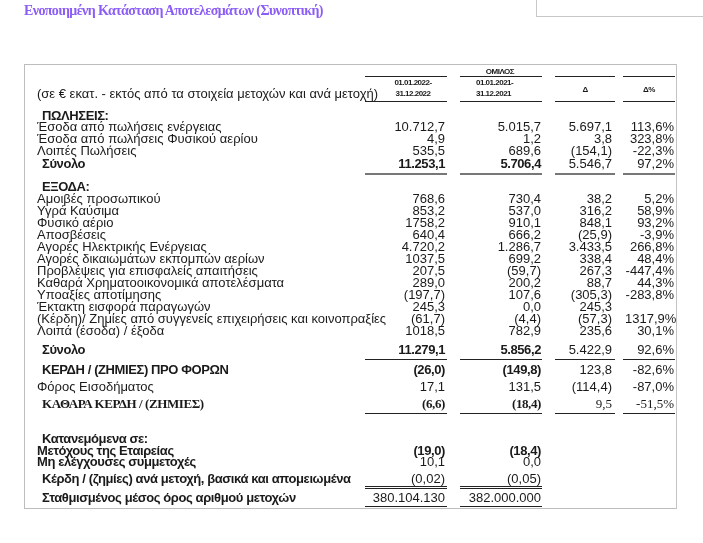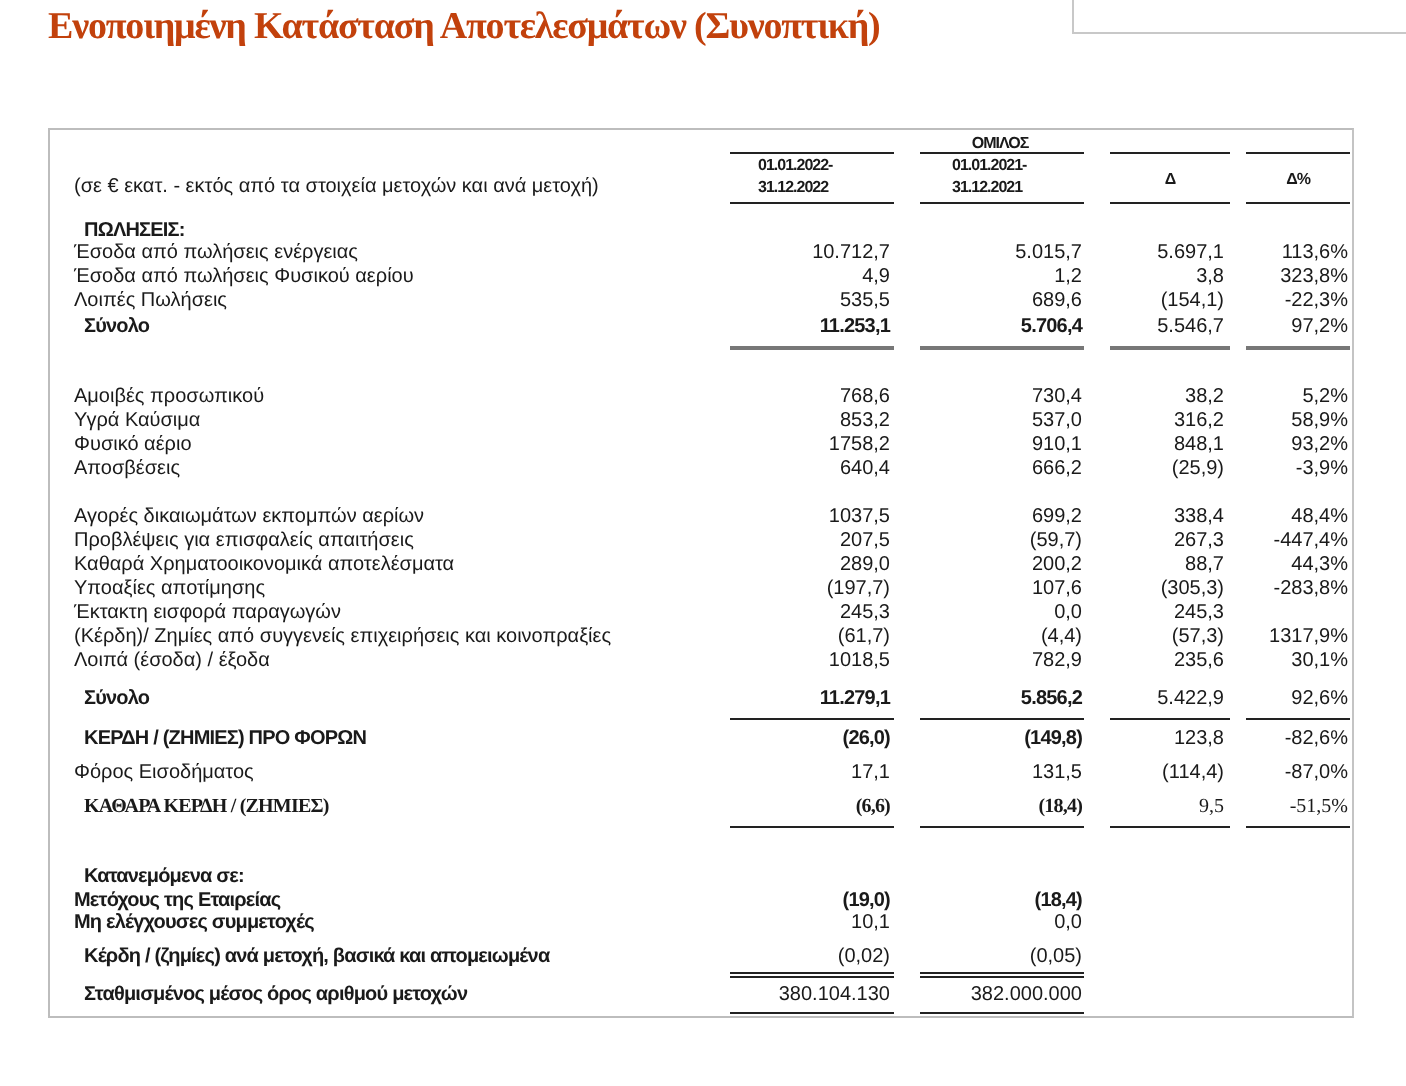--- a/index.html
+++ b/index.html
@@ -1,24 +1,24 @@
 <!DOCTYPE html>
 <html><head>
 <meta charset="utf-8">
 <style>
   html, body { margin:0; padding:0; background:#ffffff; }
   body { width:703px; height:543px; position:relative; overflow:hidden;
          font-family:"Liberation Sans", "DejaVu Sans", sans-serif; color:#1a1a1a; }
   .topbox { position:absolute; left:536px; top:-2px; width:170px; height:18px;
             border:1px solid #c8c8c8; border-top:none; background:#fff; }
   .title { position:absolute; left:24px; top:3px; font-family:"Liberation Serif", serif;
-           font-weight:bold; font-size:19px; letter-spacing:-0.6px; color:#c2410c; }
+           font-weight:bold; font-size:14px; letter-spacing:-0.6px; color:#8b5cf6; }
   .frame { position:absolute; left:24px; top:64px; width:651px; height:443px;
            border:1px solid #bdbdbd; border-right:1px solid #c4c4c4; }
-  .row { position:absolute; left:0; width:651px; height:12px; font-size:10px; line-height:12px; }
+  .row { position:absolute; left:0; width:651px; height:12px; font-size:13px; line-height:12px; }
   .lbl { position:absolute; left:17px; white-space:nowrap; }
   .lbl.ind { left:12px; }
   .b { font-weight:bold; letter-spacing:-0.4px; }
   .c { position:absolute; text-align:right; white-space:nowrap; }
   .c1 { left:340px; width:80px; }
   .c2 { left:435px; width:81px; }
   .c3 { left:530px; width:57px; }
   .c4 { left:600px; width:49px; }
   .hline { position:absolute; height:0; border-top:1px solid #333; }
   .hline.thick { border-top:2px solid #777; }
@@ -32,21 +32,21 @@
 <div class="title">Ενοποιημένη Κατάσταση Αποτελεσμάτων (Συνοπτική)</div>
 
 <div class="frame">
 
   <div class="hdr" style="left:430px;top:1px;width:90px;">ΟΜΙΛΟΣ</div>
   <div class="hline" style="left:340px;top:11px;width:82px;border-color:#222;"></div>
   <div class="hline" style="left:435px;top:11px;width:82px;border-color:#222;"></div>
   <div class="hline" style="left:530px;top:11px;width:60px;border-color:#222;"></div>
   <div class="hline" style="left:598px;top:11px;width:52px;border-color:#222;"></div>
 
-  <div class="hdr" style="left:340px;top:12px;width:82px;text-align:left;padding-left:14px;box-sizing:border-box;">
+  <div class="hdr" style="left:340px;top:12px;width:82px;text-align:center;padding-left:14px;box-sizing:border-box;">
     <div>01.01.2022-</div>
     <div>31.12.2022</div>
   </div>
   <div class="hdr" style="left:435px;top:12px;width:82px;text-align:left;padding-left:16px;box-sizing:border-box;">
     <div>01.01.2021-</div>
     <div>31.12.2021</div>
   </div>
   <div class="hdr" style="left:530px;top:19px;width:60px;">Δ</div>
   <div class="hdr" style="left:598px;top:19px;width:52px;">Δ%</div>
 
@@ -88,20 +88,23 @@
     <span class="c c1 b">11.253,1</span>
     <span class="c c2 b">5.706,4</span>
     <span class="c c3">5.546,7</span>
     <span class="c c4">97,2%</span>
   </div>
   <div class="hline thick" style="left:340px;top:108px;width:82px;"></div>
   <div class="hline thick" style="left:435px;top:108px;width:82px;"></div>
   <div class="hline thick" style="left:530px;top:108px;width:60px;"></div>
   <div class="hline thick" style="left:598px;top:108px;width:52px;"></div>
 
+  <div class="row" style="top:116px;">
+    <span class="lbl b">ΕΞΟΔΑ:</span>
+  </div>
 
   <div class="row" style="top:128px;">
     <span class="lbl ind">Αμοιβές προσωπικού</span>
     <span class="c c1">768,6</span>
     <span class="c c2">730,4</span>
     <span class="c c3">38,2</span>
     <span class="c c4">5,2%</span>
   </div>
   <div class="row" style="top:140px;">
     <span class="lbl ind">Υγρά Καύσιμα</span>
@@ -117,20 +120,27 @@
     <span class="c c3">848,1</span>
     <span class="c c4">93,2%</span>
   </div>
   <div class="row" style="top:164px;">
     <span class="lbl ind">Αποσβέσεις</span>
     <span class="c c1">640,4</span>
     <span class="c c2">666,2</span>
     <span class="c c3">(25,9)</span>
     <span class="c c4">-3,9%</span>
   </div>
+  <div class="row" style="top:176px;">
+    <span class="lbl ind">Αγορές Ηλεκτρικής Ενέργειας</span>
+    <span class="c c1">4.720,2</span>
+    <span class="c c2">1.286,7</span>
+    <span class="c c3">3.433,5</span>
+    <span class="c c4">266,8%</span>
+  </div>
   <div class="row" style="top:188px;">
     <span class="lbl ind">Αγορές δικαιωμάτων εκπομπών αερίων</span>
     <span class="c c1">1037,5</span>
     <span class="c c2">699,2</span>
     <span class="c c3">338,4</span>
     <span class="c c4">48,4%</span>
   </div>
   <div class="row" style="top:200px;">
     <span class="lbl ind">Προβλέψεις για επισφαλείς απαιτήσεις</span>
     <span class="c c1">207,5</span>

